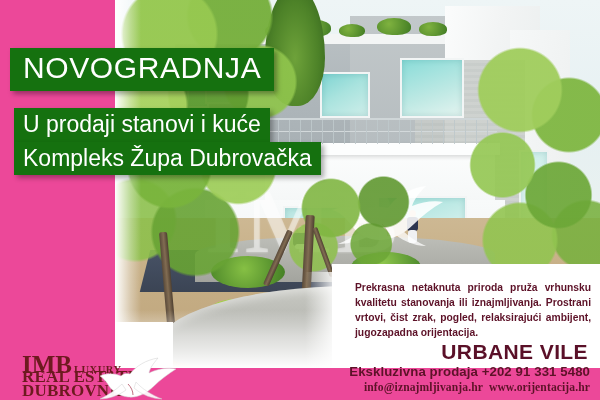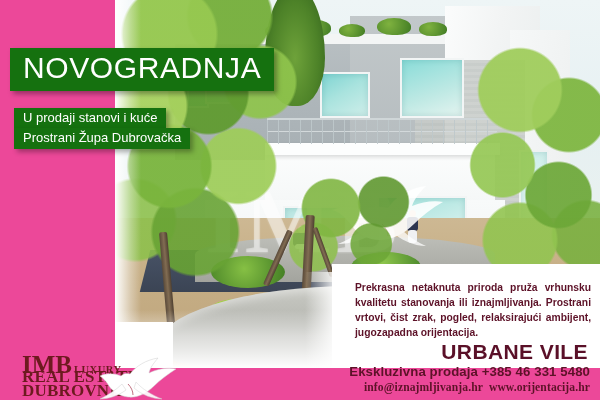--- a/index.html
+++ b/index.html
@@ -249,21 +249,21 @@
     box-shadow:3px 3px 5px rgba(0,0,0,.35);
     white-space:nowrap;
   }
   .banner-lines{
     position:absolute;left:14px;top:108px;
     display:flex;flex-direction:column;align-items:flex-start;
     gap:0;
   }
   .banner-line{
     background:#15710f;color:#ffffff;
-    font-size:13px;font-weight:400;line-height:1.33;
+    font-size:23px;font-weight:400;line-height:1.33;
     padding:1px 9px 2px 9px;
     white-space:nowrap;
     box-shadow:3px 3px 5px rgba(0,0,0,.32);
   }
 
   
   .logo{
     position:absolute;left:22px;top:352px;width:135px;height:46px;
   }
   .logo-row1{
@@ -408,21 +408,21 @@
       <div class="photo-cut-br2"></div>
       <div class="photo-cut-br"></div>
       <div class="photo-cut-bl"></div>
     </div>
   </div>
 
   <div class="banner-main">NOVOGRADNJA</div>
 
   <div class="banner-lines">
     <div class="banner-line">U prodaji stanovi i kuće</div>
-    <div class="banner-line">Prostrani Župa Dubrovačka</div>
+    <div class="banner-line">Kompleks Župa Dubrovačka</div>
   </div>
 
   <div class="logo">
     <div class="logo-row1">
       <span class="logo-imb">IMB</span>
       <span class="logo-luxury">LUXURY</span>
     </div>
     <div class="logo-row2">REAL ESTATE</div>
     <div class="logo-row3">DUBROVNIK</div>
     <svg class="logo-dove" viewBox="0 0 82 44">
@@ -430,18 +430,18 @@
         <path d="M30 18 C36 10 46 4 58 2 C53 8 50 12 49 17 C57 13 68 11 76 13 C68 18 60 24 54 30 C46 38 37 42 28 41 C20 40 13 36 9 30 C6 25 3 22 0 20 C6 17 14 17 21 20 C24 17 27 17 30 18 Z"></path>
         <path d="M22 28 C16 34 8 39 0 43 C8 43 18 40 26 34 Z" opacity="0.95"></path>
         <path d="M36 26 C42 33 52 39 62 43 C53 43 42 39 34 32 Z" opacity="0.9"></path>
       </g>
       <path d="M28 28 C31 31 33 35 33 39" stroke="#c0707f" stroke-width="1" fill="none"></path>
     </svg>
   </div>
 
   <div class="desc">Prekrasna netaknuta priroda pruža vrhunsku kvalitetu stanovanja ili iznajmljivanja. Prostrani vrtovi, čist zrak, pogled, relaksirajući ambijent, jugozapadna orijentacija.</div>
   <div class="urbane">URBANE VILE</div>
-  <div class="contact1">Ekskluzivna prodaja +385 46 331 5480</div>
+  <div class="contact1">Ekskluzivna prodaja +202 91 331 5480</div>
   <div class="contact2">
     <span>info@iznajmljivanja.hr</span>&nbsp;&nbsp;<span>www.orijentacija.hr</span>
   </div>
 
 </div>
 
 </body></html>

